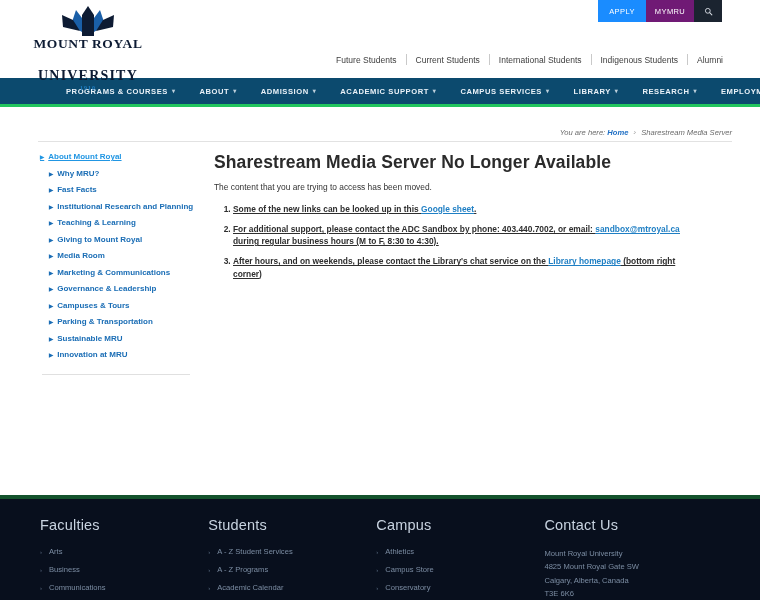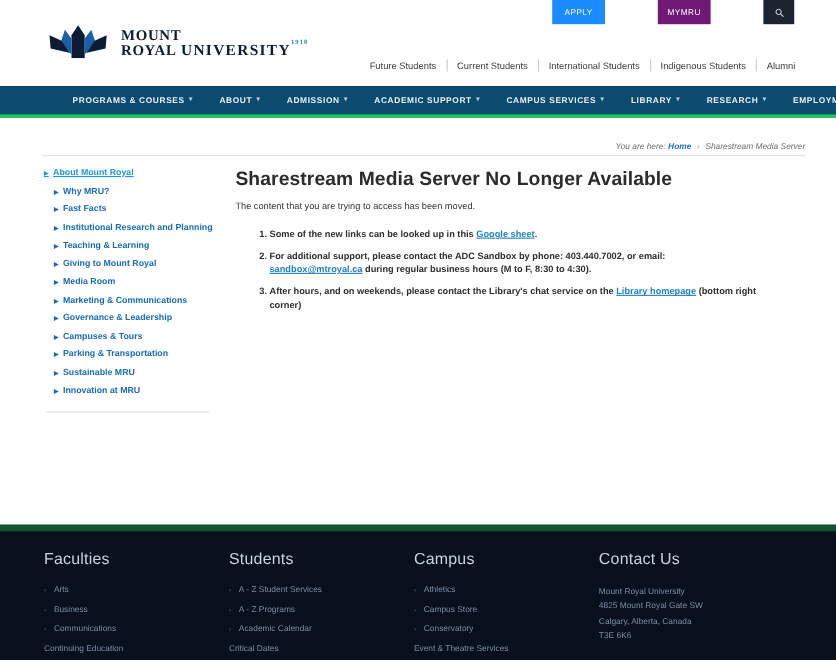--- a/index.html
+++ b/index.html
@@ -10,41 +10,41 @@
     overflow: hidden;
     background: #ffffff;
     font-family: "Liberation Sans", sans-serif;
     -webkit-font-smoothing: antialiased;
   }
   .page { position: relative; width: 760px; height: 600px; background:#fff; }
 
   
   .utility-bar {
     position: absolute; top: 0; right: 38px;
-    display: flex; height: 22px; z-index: 5; gap: 48px;
+    display: flex; height: 22px; z-index: 5;
   }
   .util-btn {
     height: 22px;
     display: flex; align-items: center; justify-content: center;
     font-size: 7.5px; letter-spacing: .4px;
     color: #ffffff; font-weight: 400;
     padding: 0 12px; cursor: pointer;
     border: none; text-decoration: none; white-space: nowrap;
   }
   .util-apply { background: #1a8cff; width: 48px; }
   .util-mymru { background: #701a75; width: 48px; }
   .util-search { background: #1b2430; width: 28px; padding: 0; }
   .util-search svg { display:block; }
 
   
   .header { position: relative; height: 78px; background: #fff; }
   .logo-wrap {
     position: absolute; left: 32px; top: 6px;
     width: 112px; height: 64px;
-    display: flex; flex-direction: row; align-items: center;
+    display: flex; flex-direction: column; align-items: center;
   }
   .logo-mark { width: 78px; height: 30px; position: relative; }
   .logo-wordmark {
     font-family: "Liberation Serif", serif;
     font-weight: 700; color: #0d1b33;
     font-size: 13.5px; letter-spacing: .6px;
     margin-top: 1px; line-height: 1;
   }
   .logo-sub {
     font-family: "Liberation Serif", serif;
@@ -122,31 +122,31 @@
   .main { flex: 1; padding: 0 60px 0 6px; }
   h1.page-title {
     font-size: 17.5px; font-weight: 700; color: #2b2b2b;
     margin: 0 0 9px 0; letter-spacing: .1px; line-height: 1.2;
   }
   p.intro {
     font-size: 8.4px; color: #333; margin: 0 0 9px 0;
     font-weight: 400; line-height: 1.4;
   }
   ol.steps {
-    margin: 12px; padding-left: 19px;
-    font-size: 8.4px; color: #2e2e2e; font-weight: 700;
+    margin: 0; padding-left: 19px;
+    font-size: 8.4px; color: #2e2e2e; font-weight: 700; text-decoration: underline;
   }
   ol.steps li { margin-bottom: 8px; line-height: 1.45; }
   ol.steps a { color: #1f7fc4; text-decoration: underline; }
 
   
   .footer {
     position: absolute; left: 0; bottom: 0;
-    width: 760px; height: 123px;
-    background: #080f1d; border-top: 6px solid #14532d;
+    width: 760px; height: 105px;
+    background: #080f1d; border-top: 4px solid #14532d;
     padding: 18px 34px 0 40px;
     display: flex;
   }
   .fcol { flex: 1; }
   .fcol:nth-child(4) { flex: 1.08; }
   .fcol h3 {
     margin: 0 0 14px 0; font-weight: 400;
     font-size: 14.5px; color: #c8d3e0; letter-spacing: .2px;
   }
   .flist { list-style: none; margin: 0; padding: 0; }

